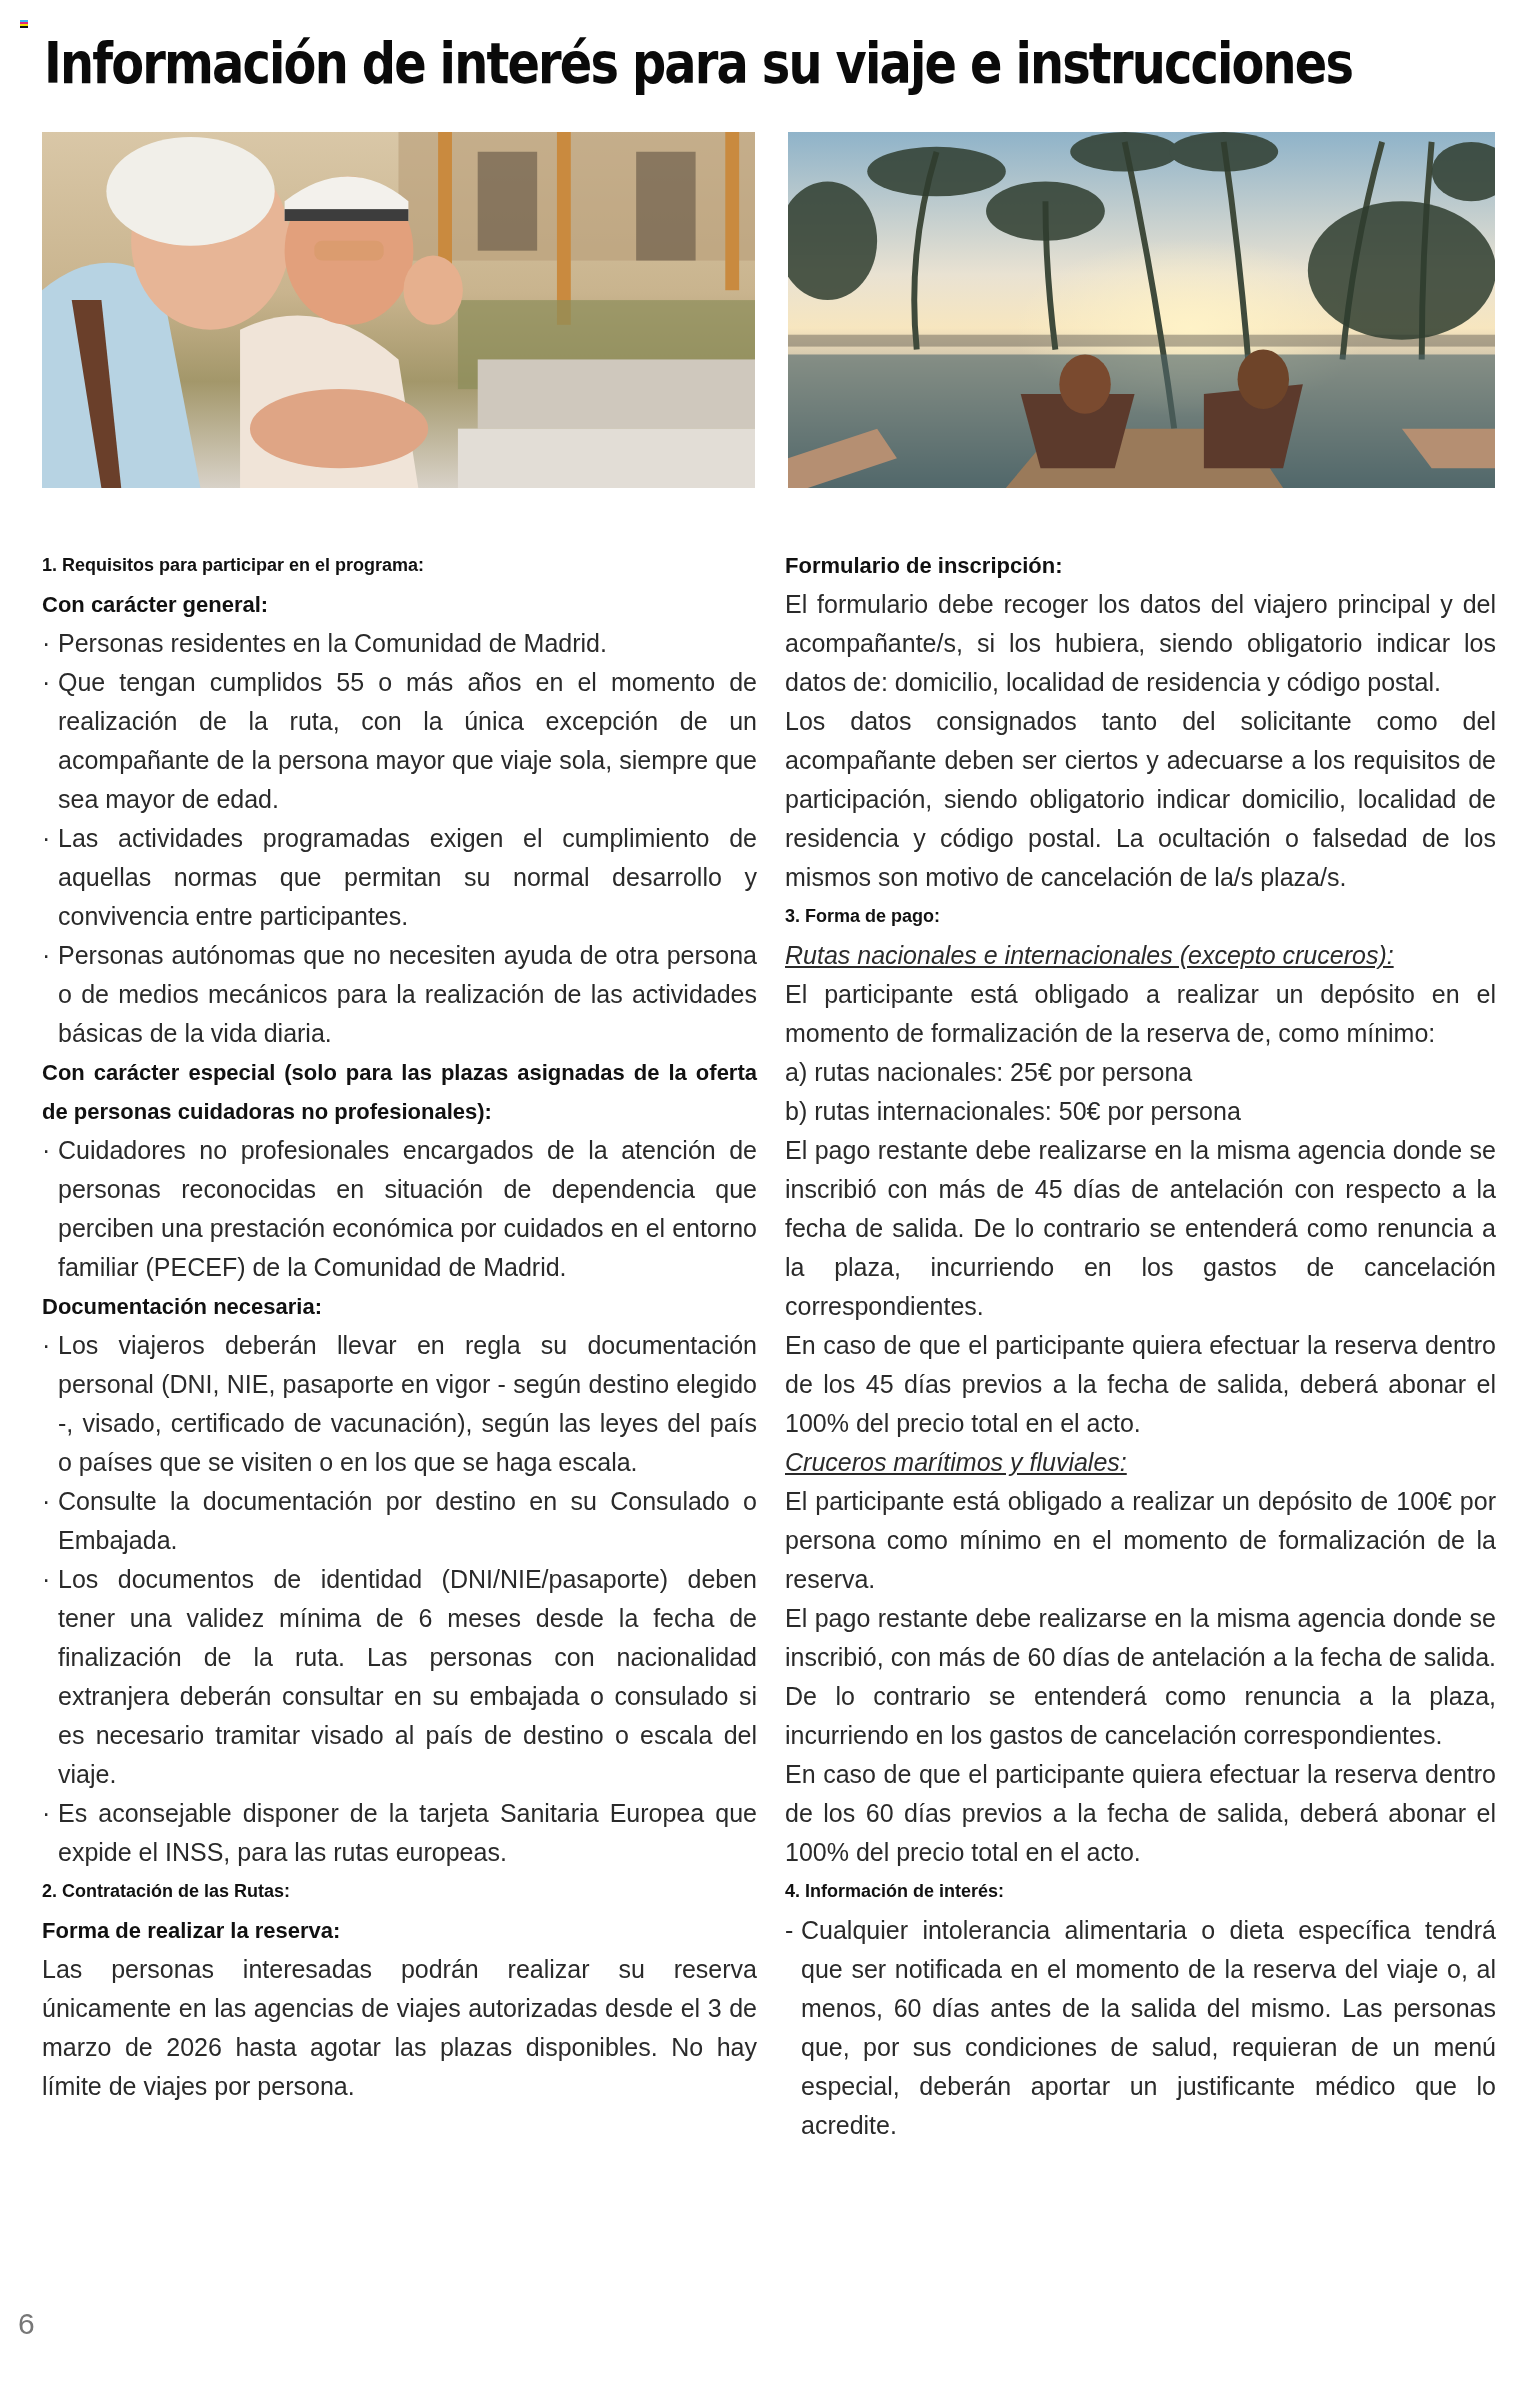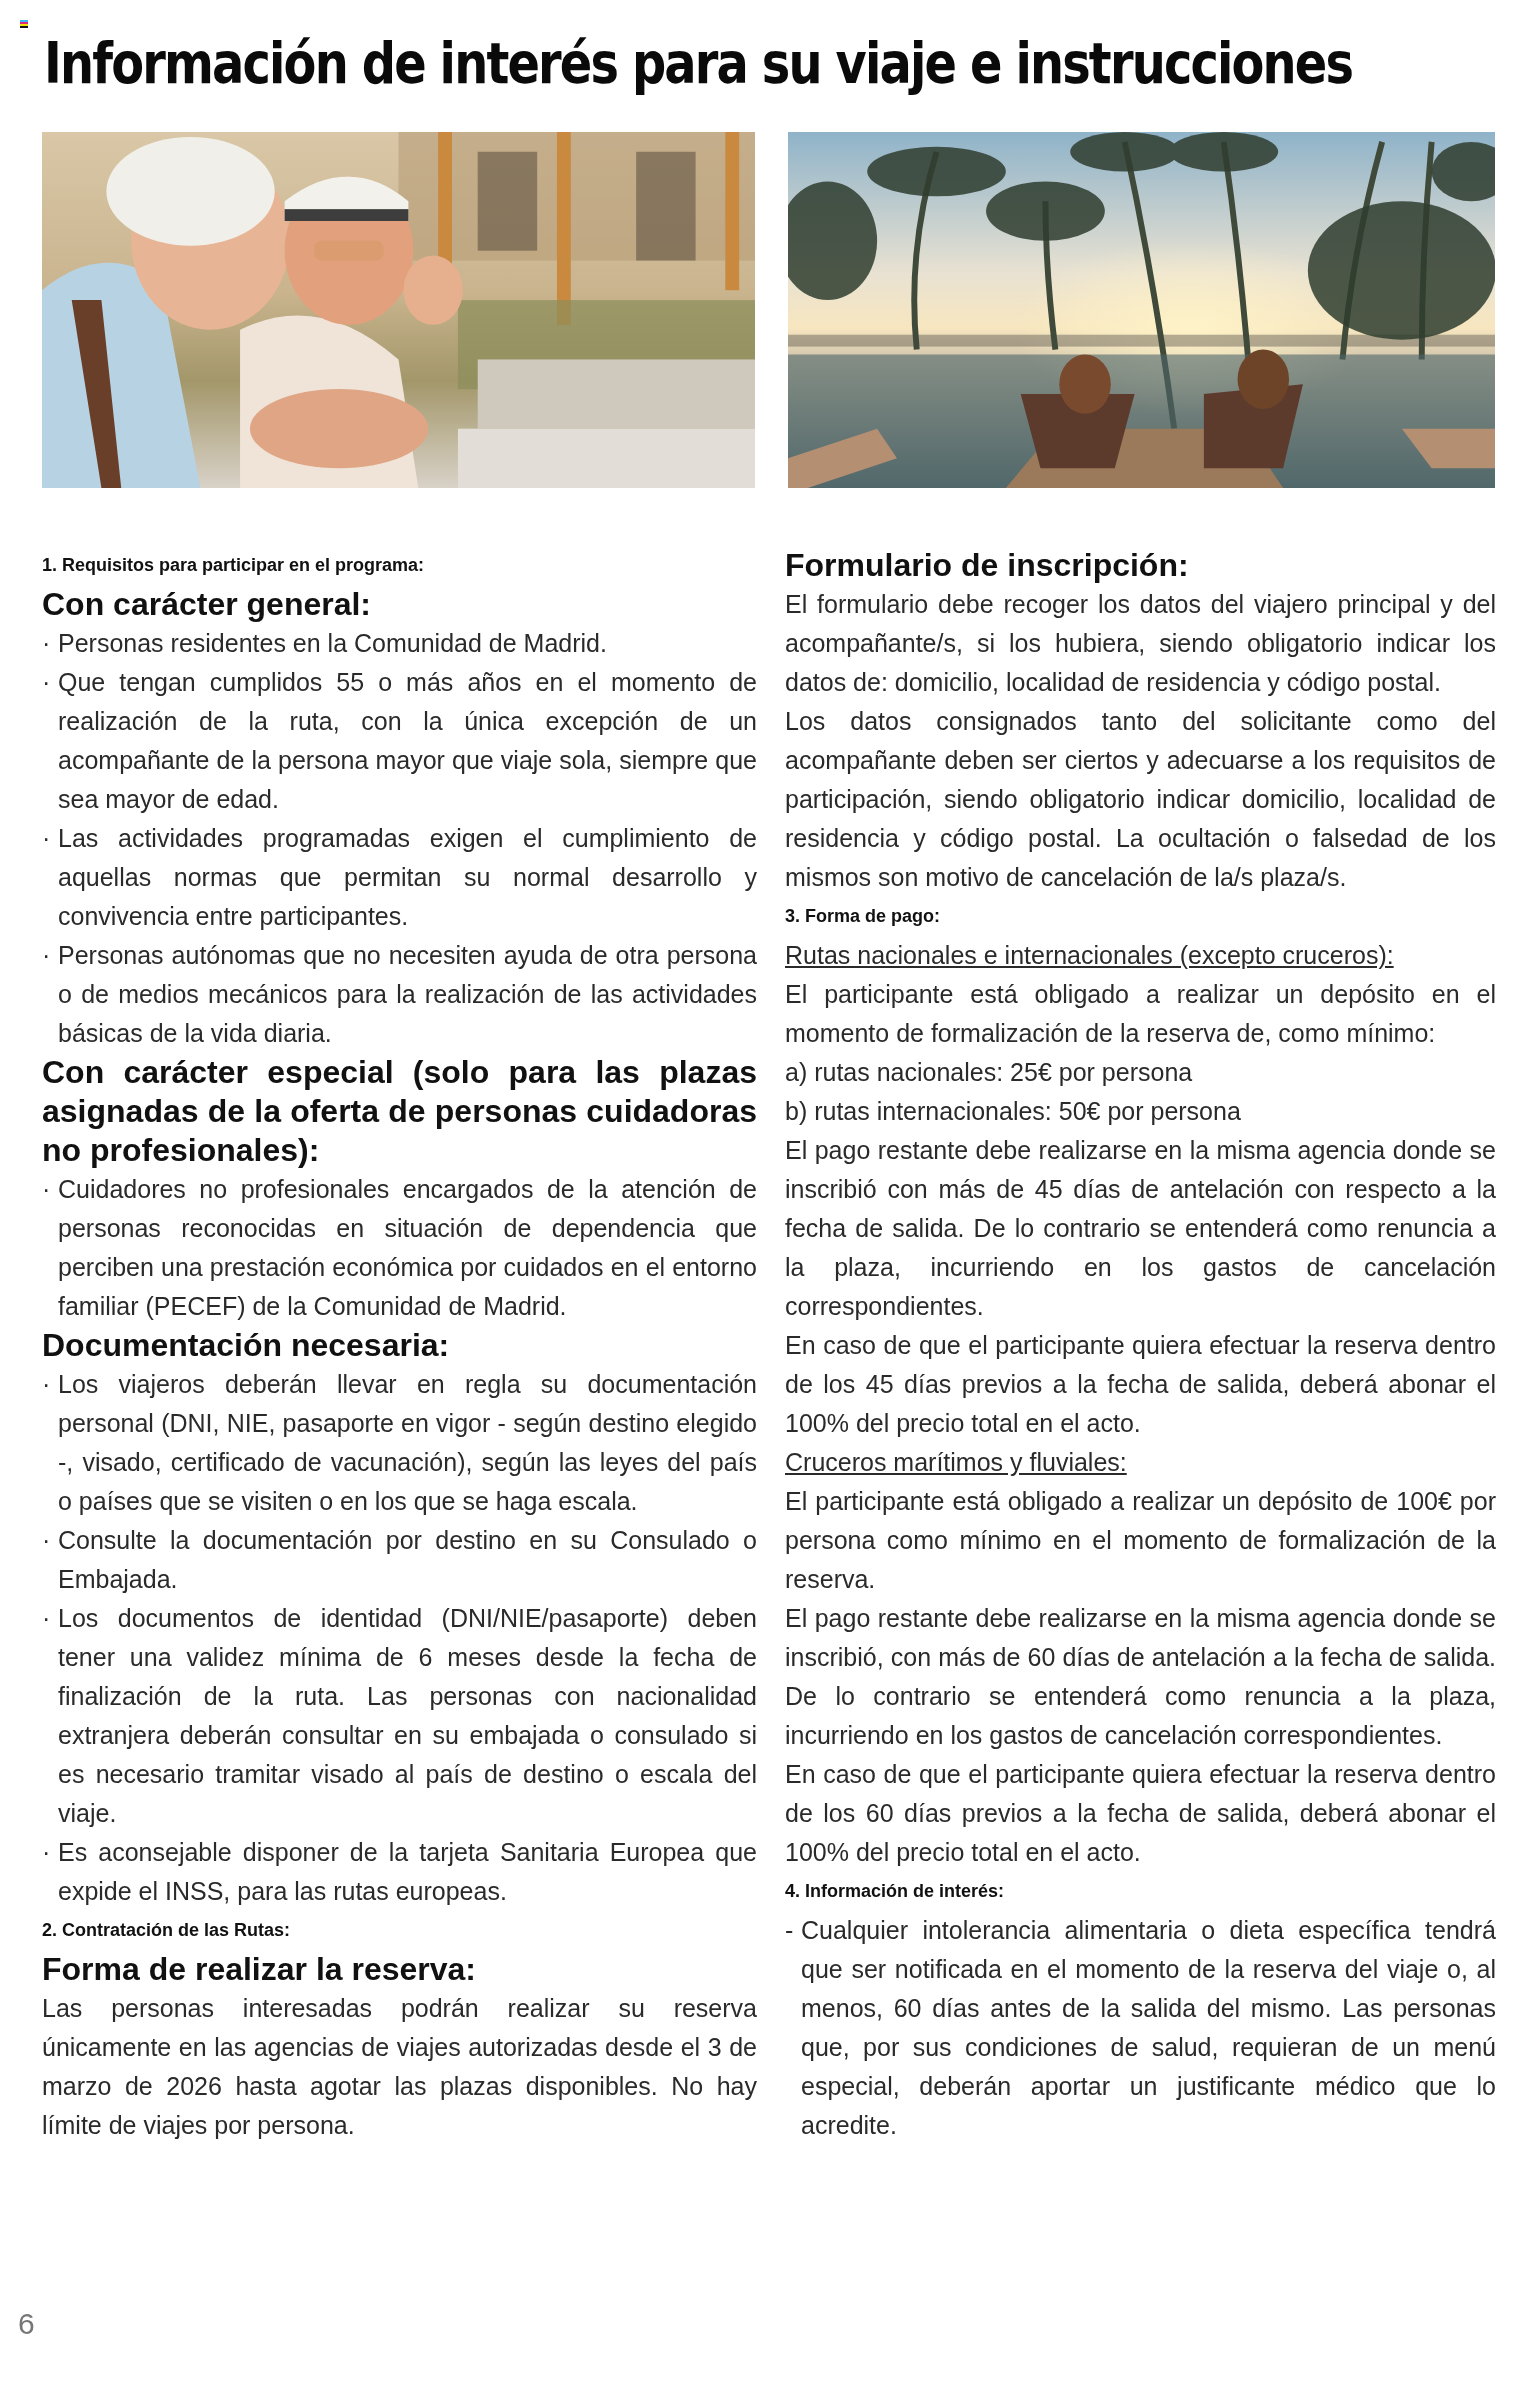--- a/index.html
+++ b/index.html
@@ -25,22 +25,22 @@
     .photo svg { width: 100%; height: 100%; display: block; }
 
     .col {
       position: absolute; top: 546px; width: 715px;
       font-size: 25px; line-height: 39px; color: #2a2a2a;
     }
     .col-left { left: 42px; width: 715px; }
     .col-right { left: 785px; width: 711px; }
     .col p { margin: 0; text-align: justify; }
     .h1 { font-weight: bold; color: #111; font-size: 18px; }
-    .h2 { font-weight: bold; color: #111; font-size: 32px; }
-    .sub-u { text-decoration: underline; color: #2a2a2a; }
+    .h2 { font-weight: bold; color: #111; font-size: 22px; }
+    .sub-u { font-style: italic; text-decoration: underline; color: #2a2a2a; }
     .bullet { padding-left: 16px; text-indent: -16px; }
     .bullet-mark { display: inline-block; width: 16px; text-indent: 0; }
     .plain { }
     .page-number {
       position: absolute; left: 18px; top: 2307px; font-size: 30px; color: #777;
     }
   </style>
 </head>
 <body>
 

